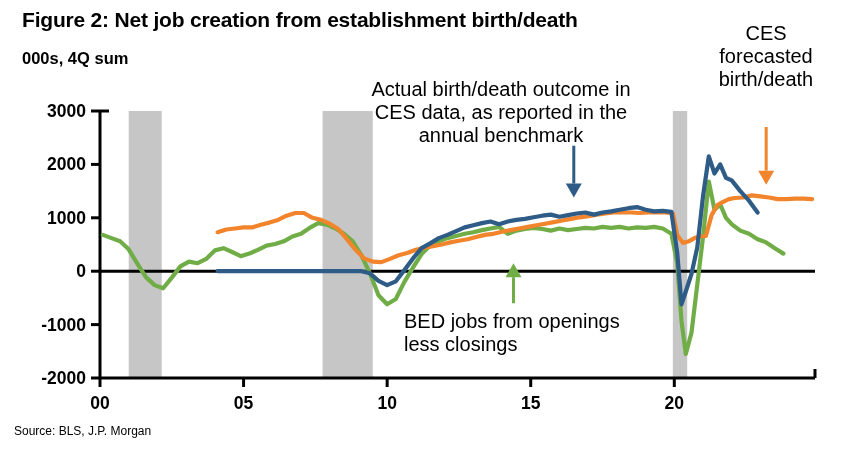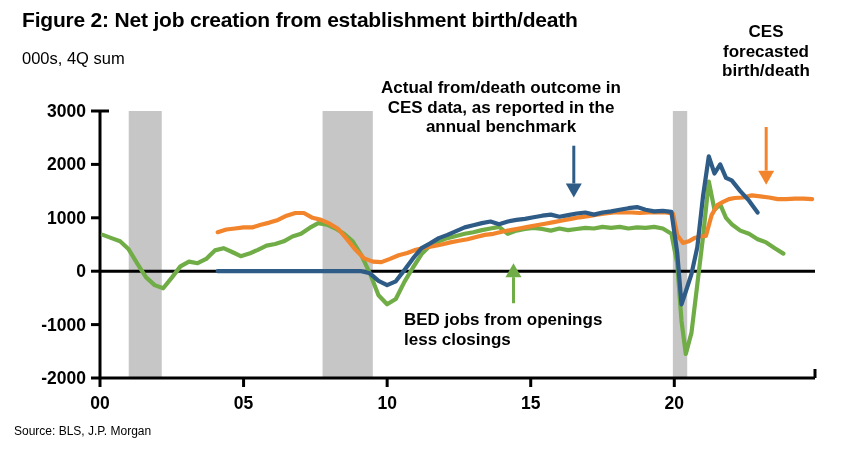--- a/index.html
+++ b/index.html
@@ -1,23 +1,23 @@
 <!DOCTYPE html>
 <html><head>
 <meta charset="utf-8">
 <style>
   html,body{margin:0;padding:0;background:#ffffff;}
   body{width:852px;height:459px;position:relative;overflow:hidden;
        font-family:"Liberation Sans",sans-serif;color:#000;}
   .fig-title{position:absolute;left:22px;top:8px;font-size:21px;font-weight:bold;
              letter-spacing:-0.2px;white-space:nowrap;}
-  .fig-units{position:absolute;left:22px;top:49px;font-size:16.5px;font-weight:normal;}
+  .fig-units{position:absolute;left:22px;top:49px;font-size:16.5px;font-weight:bold;}
   .fig-source{position:absolute;left:14px;top:424px;font-size:12px;}
   svg{position:absolute;left:0;top:0;}
-  .anno{position:absolute;font-size:17px;font-weight:bold;line-height:1.16;}
+  .anno{position:absolute;font-size:20px;font-weight:normal;line-height:1.16;}
   .anno-blue{left:370px;top:78px;width:262px;text-align:center;}
   .anno-green{left:404px;top:310px;width:220px;}
   .anno-orange{left:706px;top:22px;width:120px;text-align:center;}
   .tk{font-size:17.5px;font-weight:bold;font-family:"Liberation Sans",sans-serif;}
 </style>
 </head>
 <body>
 
 <div class="fig-title">Figure 2: Net job creation from establishment birth/death</div>
 <div class="fig-units">000s, 4Q sum</div>
@@ -57,17 +57,17 @@
     <path d="M217.7 232.2 L226.3 229.5 L235.0 228.5 L243.6 227.4 L252.2 227.4 L260.8 224.7 L269.4 222.6 L278.0 219.9 L286.6 215.7 L295.3 213.0 L303.9 213.0 L312.5 217.8 L321.1 219.9 L329.7 223.7 L338.3 229.0 L346.9 239.2 L355.6 249.8 L364.2 258.4 L372.8 261.6 L381.4 262.1 L390.0 258.9 L398.6 255.2 L407.2 253.0 L415.9 249.8 L424.5 247.7 L433.1 246.1 L441.7 244.5 L450.3 242.4 L458.9 240.8 L467.6 239.2 L476.2 237.0 L484.8 234.9 L493.4 233.8 L502.0 231.7 L510.6 230.1 L519.2 228.5 L527.9 226.9 L536.5 225.3 L545.1 223.7 L553.7 222.1 L562.3 220.5 L570.9 218.9 L579.5 217.3 L588.2 216.2 L596.8 214.6 L605.4 213.5 L614.0 212.5 L622.6 212.5 L631.2 212.5 L639.8 213.0 L648.5 212.5 L657.1 212.5 L665.7 212.5 L672.9 213.5 L677.2 234.9 L682.9 242.9 L688.7 241.3 L694.4 238.1 L700.1 236.5 L705.9 236.0 L711.6 215.1 L717.4 205.0 L723.1 201.8 L728.9 199.1 L734.6 198.0 L743.2 197.5 L751.8 195.4 L760.4 196.4 L769.1 197.5 L777.7 199.1 L786.3 199.1 L794.9 198.6 L803.5 198.6 L812.1 199.1" fill="none" stroke="#F2842B" stroke-width="4.2" stroke-linejoin="round" stroke-linecap="round"></path>
     <path d="M217.7 271.2 L232.1 271.2 L246.4 271.2 L260.8 271.2 L275.2 271.2 L289.5 271.2 L303.9 271.2 L318.2 271.2 L332.6 271.2 L346.9 271.2 L361.3 271.2 L369.9 273.3 L378.5 280.8 L387.1 285.1 L395.8 281.3 L404.4 270.1 L413.0 258.4 L421.6 248.2 L430.2 243.4 L438.8 238.1 L447.4 234.9 L456.1 231.1 L464.7 227.4 L473.3 225.3 L481.9 223.1 L490.5 221.5 L499.1 224.2 L507.8 221.5 L516.4 219.9 L525.0 218.9 L533.6 217.3 L542.2 215.7 L550.8 214.6 L559.4 216.7 L568.1 215.1 L576.7 213.5 L585.3 212.5 L593.9 214.6 L602.5 212.5 L611.1 211.4 L619.7 209.8 L628.4 208.2 L637.0 207.1 L645.6 209.8 L654.2 211.4 L662.8 210.9 L671.4 211.9 L677.2 252.5 L681.5 304.3 L685.8 291.5 L691.5 273.9 L697.3 247.2 L703.0 196.4 L708.8 156.4 L714.5 173.5 L720.2 164.4 L726.0 177.8 L731.7 180.4 L740.3 191.1 L749.0 200.7 L757.6 212.5" fill="none" stroke="#2E5C86" stroke-width="4.2" stroke-linejoin="round" stroke-linecap="round"></path>
     <line x1="573.7951807228899" y1="145.71" x2="573.7951807228899" y2="183.50799999999998" stroke="#2E5C86" stroke-width="3"></line>
     <polygon points="565.7951807228899,183.50799999999998 581.7951807228899,183.50799999999998 573.7951807228899,197.50799999999998" fill="#2E5C86"></polygon>
     <line x1="513.4939759036156" y1="303.24" x2="513.4939759036156" y2="277.19" stroke="#70AD47" stroke-width="3"></line>
     <polygon points="505.4939759036156,277.19 521.4939759036156,277.19 513.4939759036156,263.19" fill="#70AD47"></polygon>
     <line x1="766.1847389558221" y1="127.02000000000001" x2="766.1847389558221" y2="170.692" stroke="#F2842B" stroke-width="3"></line>
     <polygon points="758.1847389558221,170.692 774.1847389558221,170.692 766.1847389558221,184.692" fill="#F2842B"></polygon>
   </svg>
 
-<div class="anno anno-blue">Actual from/death outcome in CES data, as reported in the annual benchmark</div>
+<div class="anno anno-blue">Actual birth/death outcome in CES data, as reported in the annual benchmark</div>
 <div class="anno anno-green">BED jobs from openings less closings</div>
 <div class="anno anno-orange">CES forecasted birth/death</div>
 
 <div class="fig-source">Source: BLS, J.P. Morgan</div>
 
 </body></html>

